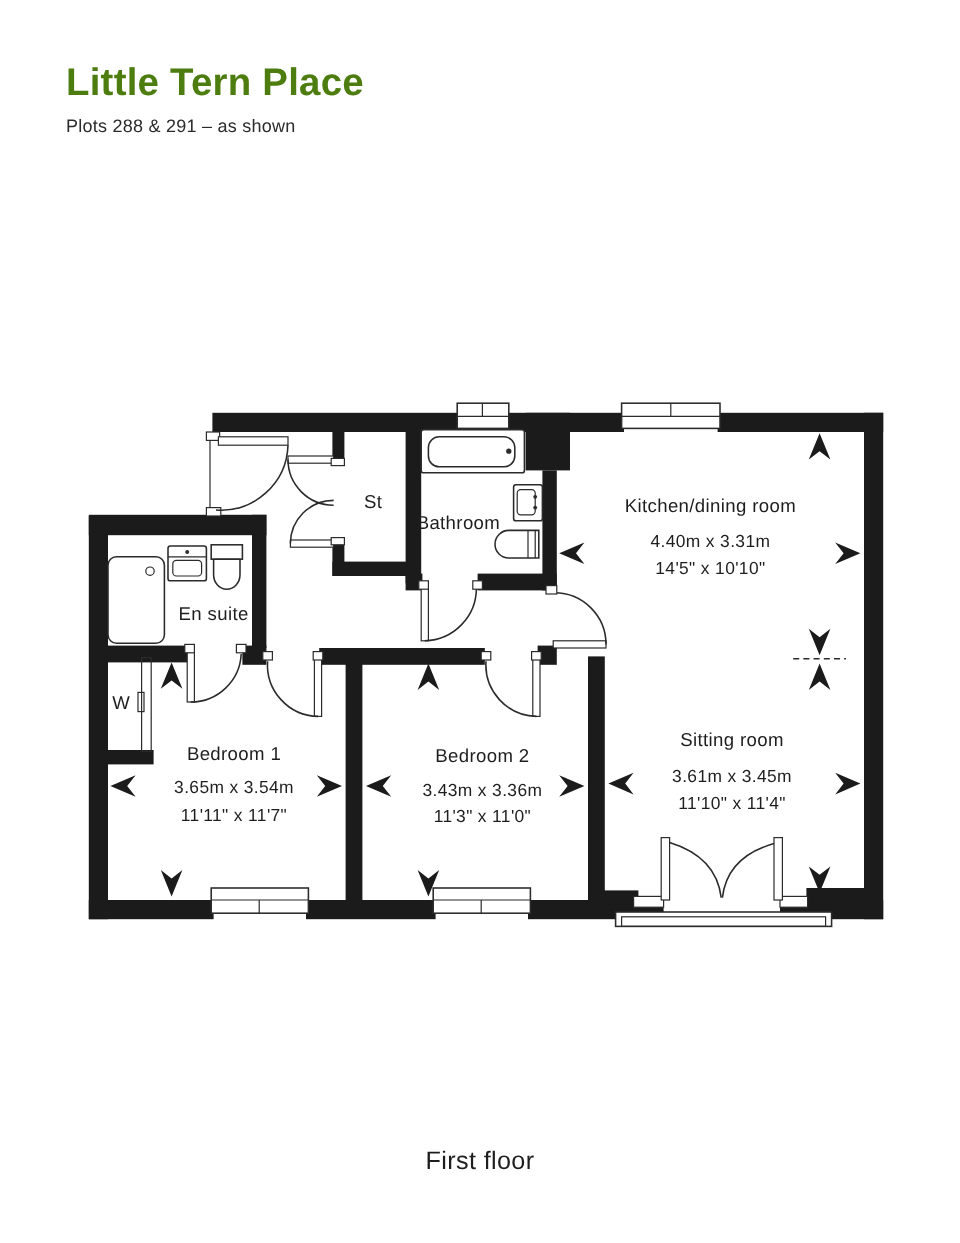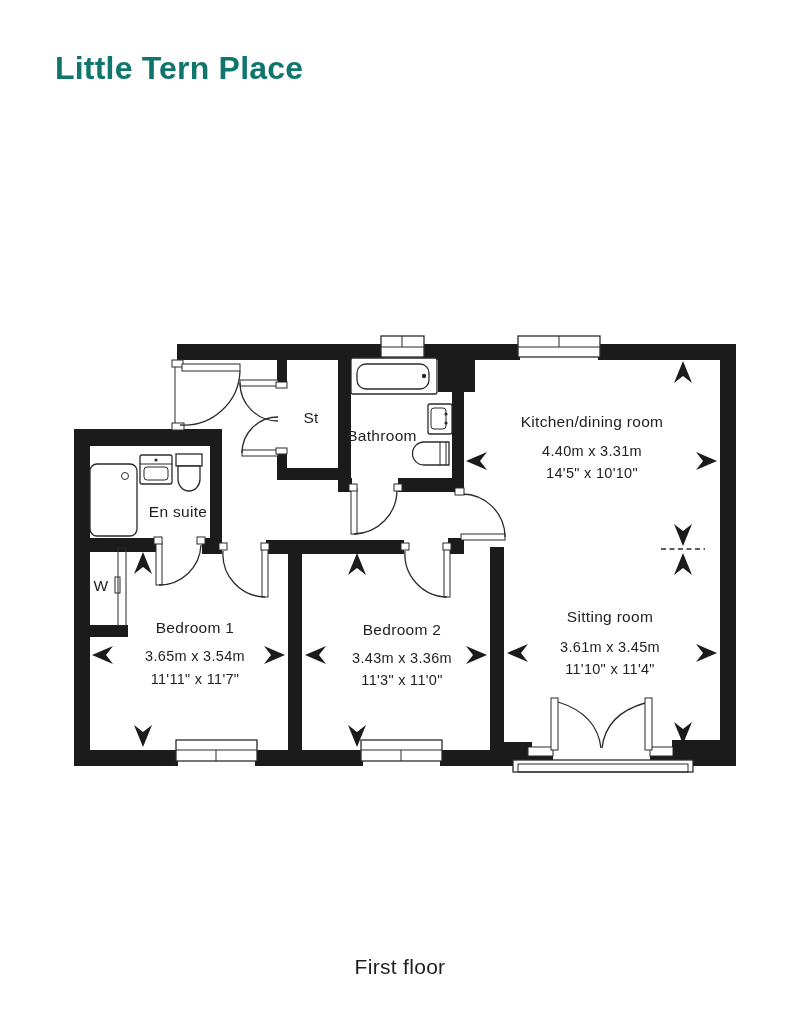--- a/index.html
+++ b/index.html
@@ -19,21 +19,22 @@
   .rlabel{font-size:15.5px;fill:#1e1e1e;text-anchor:middle;letter-spacing:0.3px;}
   .rdim{font-size:14.5px;fill:#1e1e1e;text-anchor:middle;letter-spacing:0.3px;}
   .floorlabel{font-size:21px;fill:#1e1e1e;text-anchor:middle;letter-spacing:0.3px;}
 </style>
 </head>
 <body>
 
 <div id="page">
 
   <div id="header">
-    <div id="title" style="color: #0f766e;">Little Tern Place</div>
+    <div id="title" style="color: #4d7c0f;">Little Tern Place</div>
+    <div id="subtitle">Plots 288 &amp; 291 – as shown</div>
   </div>
 
   <svg width="800" height="1036" viewBox="0 0 800 1036">
 
     <g>
       <rect class="wall" x="177" y="344" width="206" height="16"></rect>
       <rect class="wall" x="422" y="344" width="98" height="16"></rect>
       <rect class="wall" x="598" y="344" width="138" height="16"></rect>
       <rect class="wall" x="720" y="344" width="16" height="422"></rect>
       <rect class="wall" x="74" y="750" width="104" height="16"></rect>

